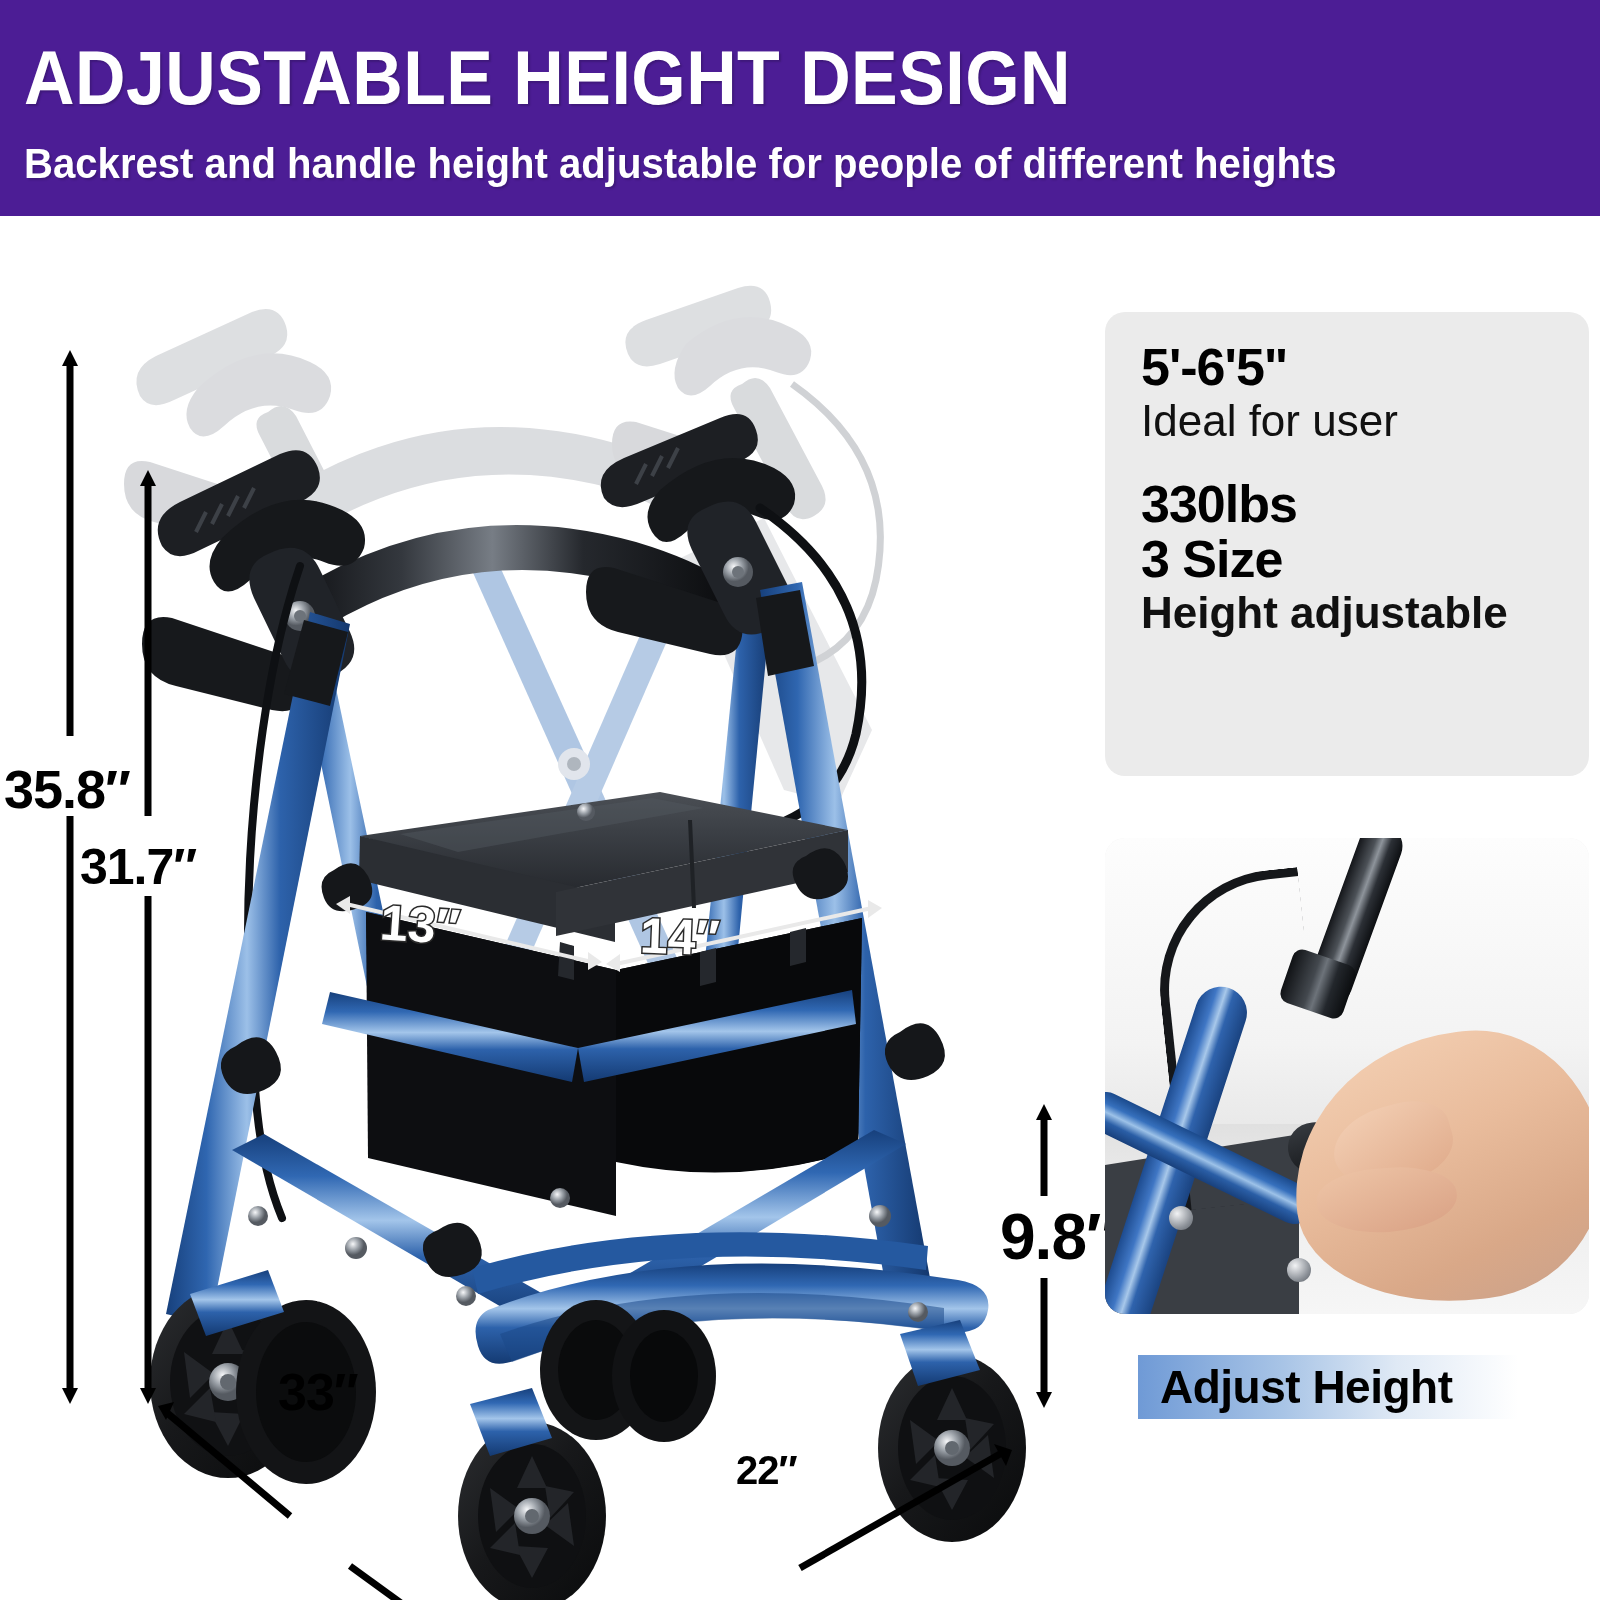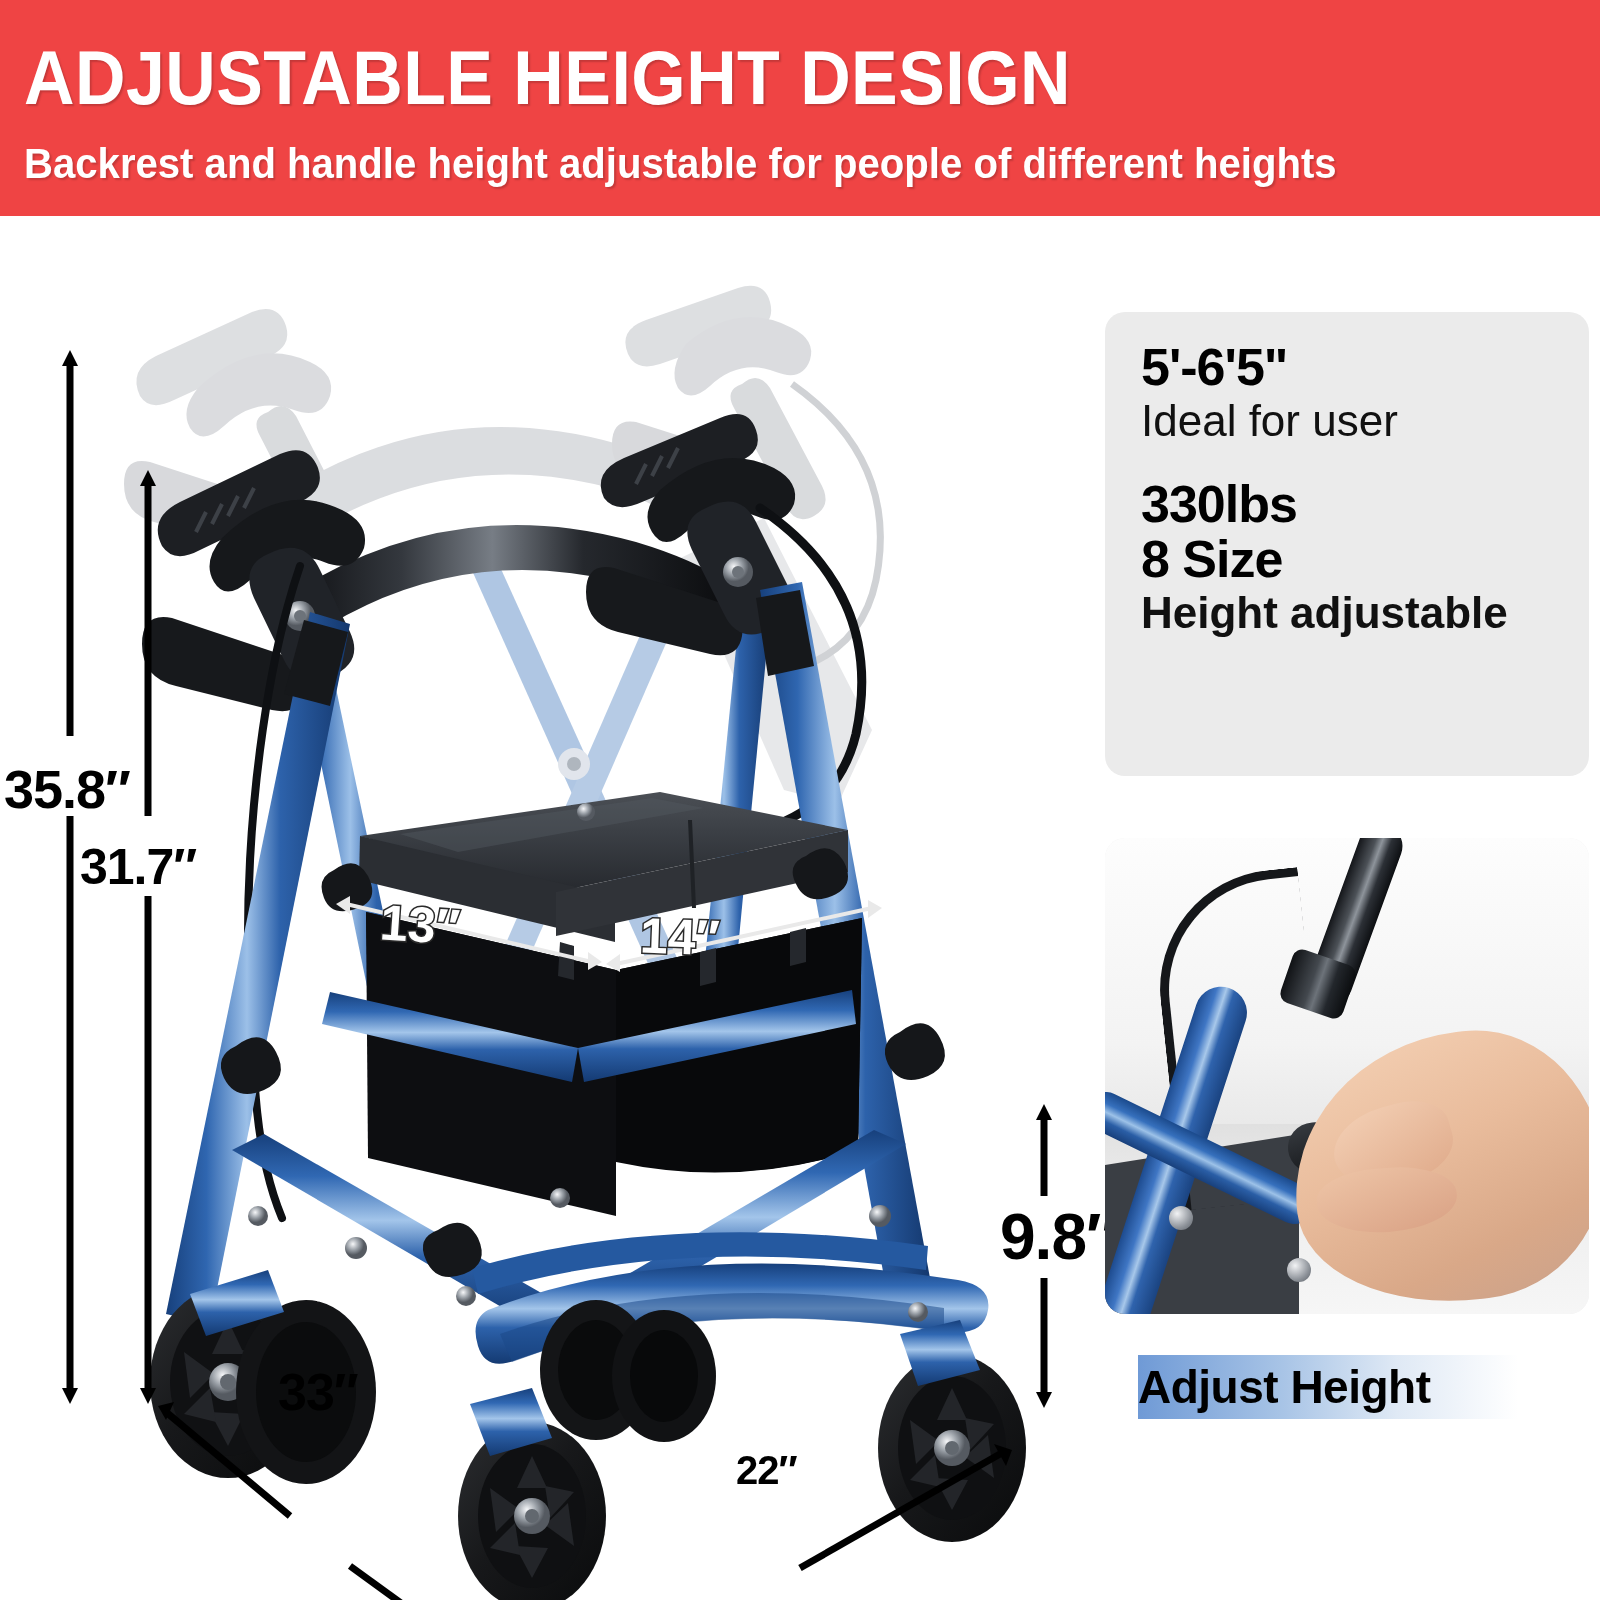--- a/index.html
+++ b/index.html
@@ -7,21 +7,21 @@
   body {
     font-family:"Liberation Sans", sans-serif;
     background:#ffffff;
     position:relative;
     overflow:hidden;
   }
 
   
   #banner {
     position:absolute; left:0; top:0; width:1600px; height:216px;
-    background:#ef4444;
+    background:#4c1d95;
   }
   #banner-title {
     position:absolute; left:24px; top:34px;
     font-size:76px; font-weight:bold; color:#ffffff;
     letter-spacing:0.5px;
     transform:scaleX(0.92); transform-origin:left top;
     white-space:nowrap;
     text-shadow:2px 2px 2px rgba(0,0,0,0.18);
   }
   #banner-sub {
@@ -121,21 +121,21 @@
     transform:rotate(-4deg);
   }
   
   .ph-bolt { position:absolute; width:24px; height:24px; border-radius:50%;
     background:radial-gradient(circle at 34% 32%,#f2f3f5,#8d9299 62%,#5a5f66); }
 
   
   #adjust-label {
     position:absolute; left:1138px; top:1355px; width:380px; height:64px;
     background:linear-gradient(90deg,#6f9ad6 0%,#a8c4e6 38%,#dfe9f5 68%,#ffffff 100%);
-    display:flex; align-items:center; 
+    display:flex; align-items:center; padding-left:22px;
   }
   #adjust-label span {
     font-size:46px; font-weight:bold; color:#000; letter-spacing:-0.5px;
   }
 
   
   #product { position:absolute; left:0; top:216px; width:1100px; height:1384px; }
   #product svg { display:block; width:100%; height:100%; }
 
   
@@ -464,21 +464,21 @@
 
 <div id="spec-card">
   <div class="spec-item">
     <div class="spec-big">5'-6'5"</div>
     <div class="spec-small">Ideal for user</div>
   </div>
   <div class="spec-item">
     <div class="spec-big">330lbs</div>
   </div>
   <div class="spec-item">
-    <div class="spec-big">8 Size</div>
+    <div class="spec-big">3 Size</div>
     <div class="spec-small">Height adjustable</div>
   </div>
 </div>
 
 <div id="photo-panel">
   <div id="ph-wall"></div>
   <div id="ph-table"></div>
   <div id="ph-darkpanel"></div>
   <div id="ph-cable"></div>
   <div id="ph-tube-black"></div>

